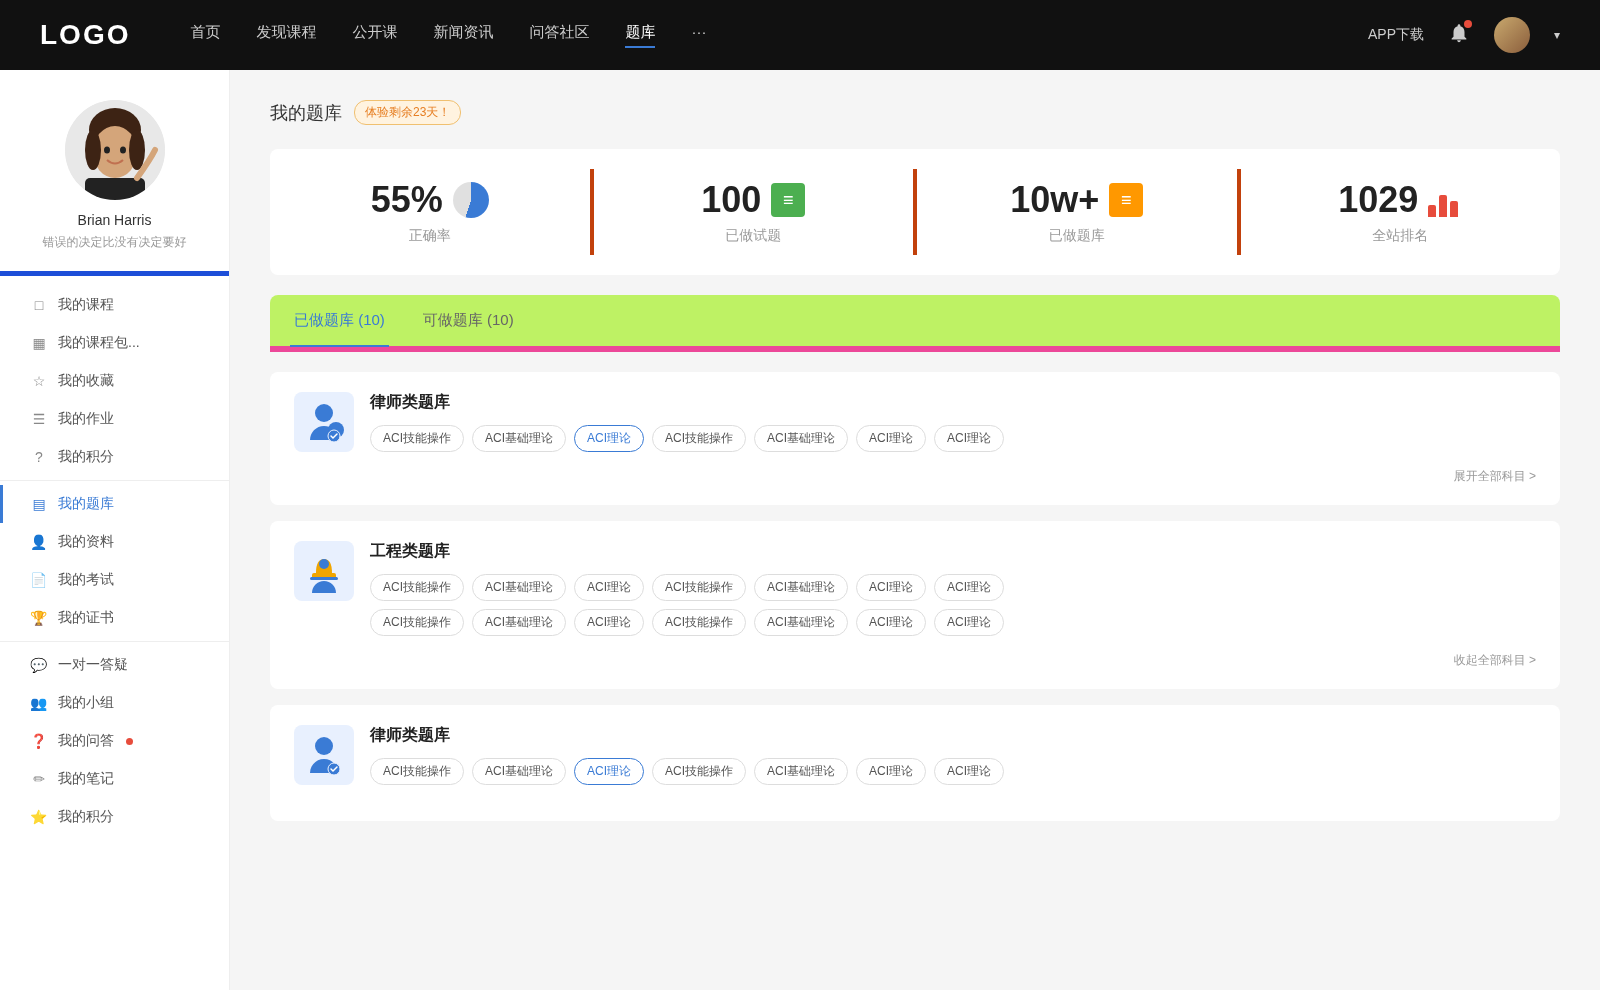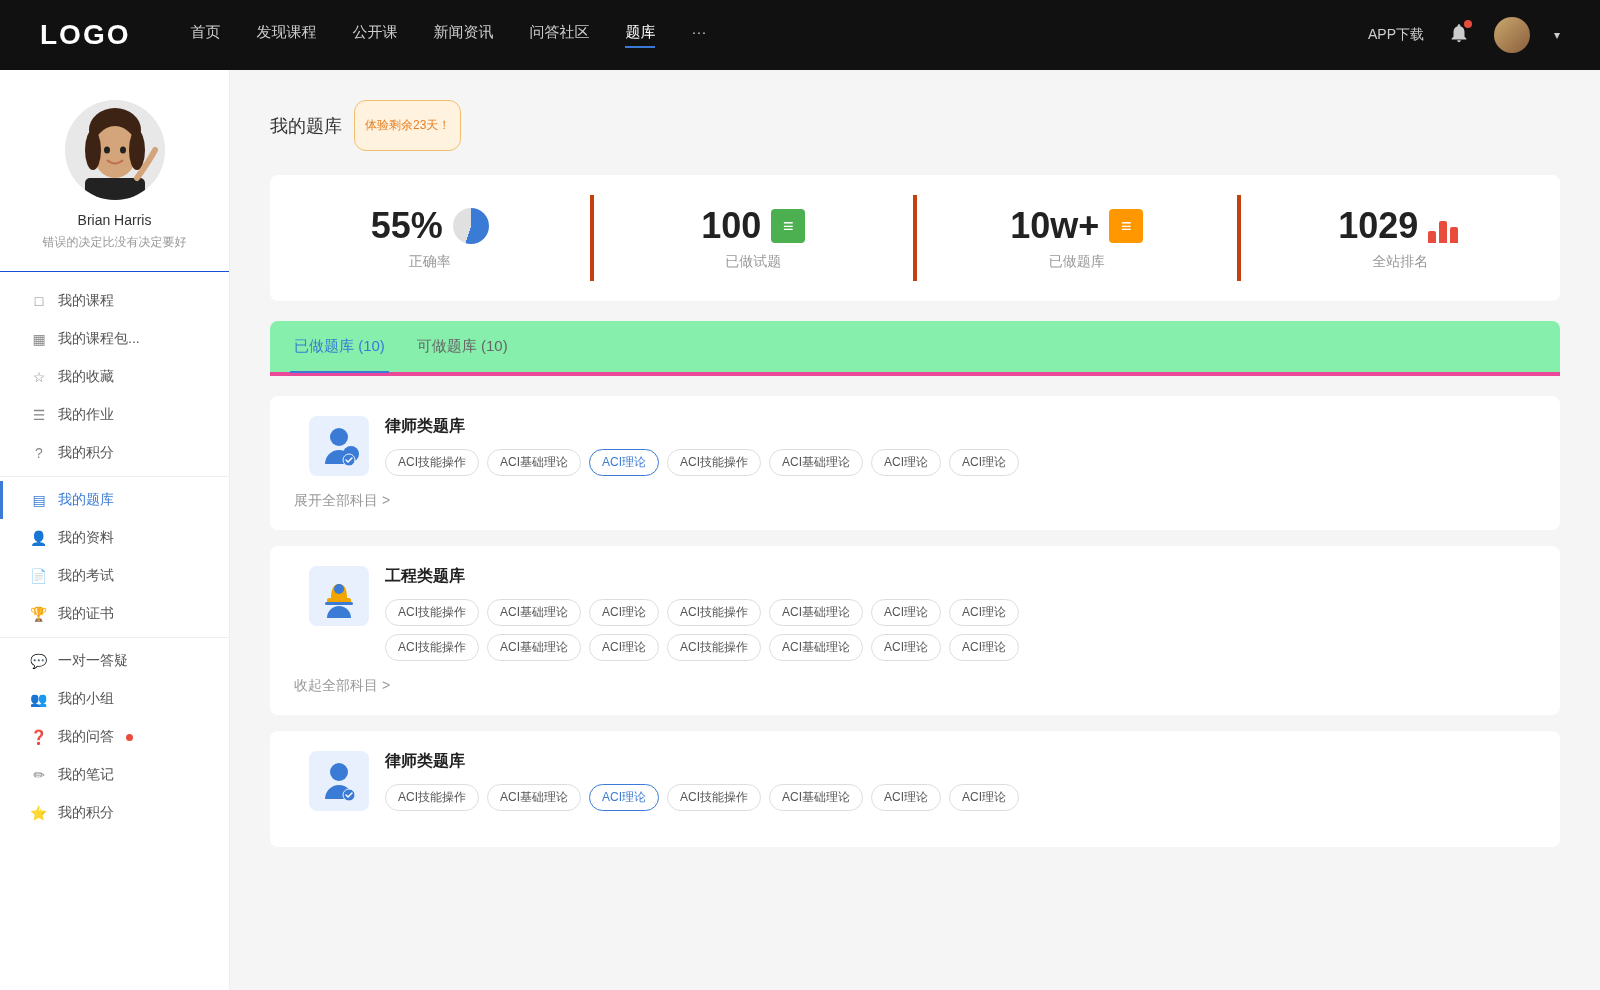--- a/index.html
+++ b/index.html
@@ -85,21 +85,21 @@
       width: 230px;
       background: #fff;
       border-right: 1px solid #eee;
       padding: 30px 0 20px;
       flex-shrink: 0;
       position: relative;
     }
     .sidebar-profile {
       text-align: center;
       padding: 0 20px 20px;
-      border-bottom: 1px solid #1d4ed8;
+      border-bottom: 5px solid #1d4ed8;
     }
     .sidebar-avatar {
       width: 100px; height: 100px;
       border-radius: 50%;
       background: #e8e8e8;
       margin: 0 auto 12px;
       overflow: hidden;
       display: flex; align-items: flex-end; justify-content: center;
     }
     .sidebar-name {
@@ -172,21 +172,21 @@
     .page-title-text {
       font-size: 18px;
       color: #333;
       font-weight: 500;
     }
     .trial-badge {
       background: #fff3e0;
       color: #e67e22;
       border: 1px solid #f0c070;
       border-radius: 12px;
-      padding: 16px 10px;
+      padding: 3px 10px;
       font-size: 12px;
     }
 
     
     .stats-bar {
       background: #fff;
       border-radius: 8px;
       display: flex;
       padding: 20px 0;
       margin-bottom: 20px;
@@ -241,24 +241,24 @@
     }
     .chart-icon {
       width: 34px; height: 34px;
       display: flex; align-items: flex-end; gap: 3px;
     }
     .chart-bar { width: 8px; background: #e74c3c; border-radius: 2px 2px 0 0; }
 
     
     .tabs-row {
       display: flex;
-      gap: 24px;
-      border-bottom: 4px solid #ec4899;
+      gap: 30px;
+      border-bottom: 6px solid #ec4899;
       margin-bottom: 20px;
-      background: #86efac;
+      background: #bef264;
       padding: 0 0 0 20px;
       border-radius: 8px 8px 0 0;
     }
     .tab {
       padding: 16px 4px;
       font-size: 15px;
       color: #666;
       cursor: pointer;
       position: relative;
     }
@@ -279,21 +279,20 @@
       background: #fff;
       border-radius: 8px;
       padding: 20px 24px;
       margin-bottom: 16px;
     }
     .bank-card-header {
       display: flex;
       align-items: flex-start;
       gap: 16px;
       margin-bottom: 16px;
-      margin-left: 15px;
     }
     .bank-icon {
       width: 60px; height: 60px;
       background: #e8f0fe;
       border-radius: 8px;
       display: flex; align-items: center; justify-content: center;
       flex-shrink: 0;
     }
     
     .bank-title-area { flex: 1; }
@@ -317,23 +316,23 @@
       color: #555;
       cursor: pointer;
       text-align: center;
     }
     .tag.active-tag {
       border-color: #3a7bd5;
       color: #3a7bd5;
       background: #fff;
     }
     .expand-link {
-      font-size: 14px;
+      font-size: 12px;
       color: #999;
-      text-align: left;
+      text-align: right;
       cursor: pointer;
     }
   </style>
 </head>
 <body>
 
 <nav class="navbar">
   <div class="nav-logo">LOGO</div>
   <div class="nav-links">
     <span class="nav-link">首页</span>

